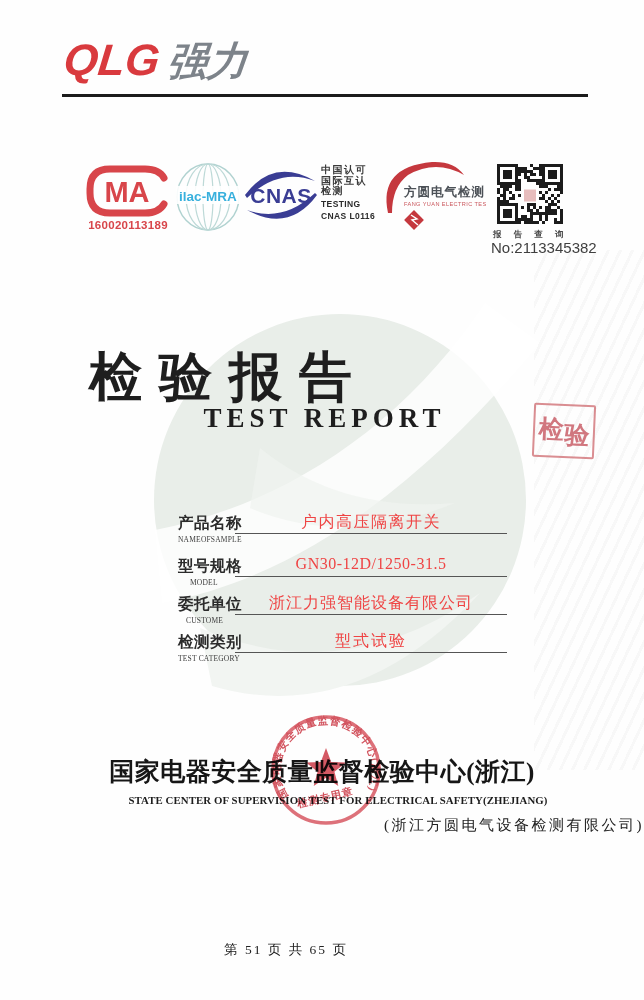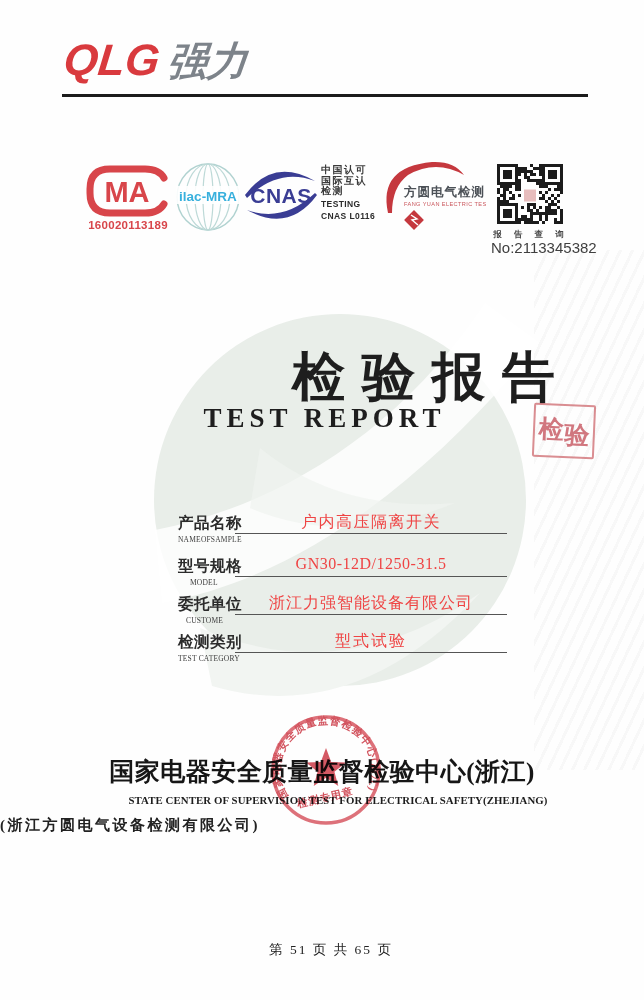--- a/index.html
+++ b/index.html
@@ -25,27 +25,27 @@
   .cma-num{left:86px;top:219px;width:84px;text-align:center;font-family:"Liberation Sans",sans-serif;
            font-weight:700;font-size:11.5px;color:#d8454a;letter-spacing:0.3px;}
   .ilac{left:176px;top:162px;}
   .cnas-logo{left:243px;top:165px;}
   .cnas-text{left:321px;top:165px;width:70px;}
   .cnas-text .cn{font-size:10px;line-height:10.5px;letter-spacing:1.5px;color:#3a3a3a;font-weight:700;}
   .cnas-text .en{font-family:"Liberation Sans",sans-serif;font-weight:700;font-size:8.5px;
                  color:#2b2b2b;letter-spacing:0.4px;line-height:9.5px;margin-top:3px;}
   .fy{left:374px;top:157px;}
   .qr{left:497px;top:164px;}
-  .qr-caption{left:493px;top:229px;width:76px;text-align:center;font-size:8.5px;color:#4a4a4a;
+  .qr-caption{left:493px;top:229px;width:76px;font-size:8.5px;color:#4a4a4a;
               letter-spacing:5px;font-weight:700;}
   .qr-number{left:491px;top:239px;width:80px;text-align:center;font-family:"Liberation Sans",sans-serif;
              font-size:15px;color:#3f3f3f;}
 
   
-  .title-cn{left:72px;top:342px;width:500px;text-align:right;font-size:53px;font-weight:700;
+  .title-cn{left:72px;top:342px;width:500px;text-align:left;font-size:53px;font-weight:700;
             letter-spacing:17px;padding-left:17px;box-sizing:border-box;color:#1e1e1e;}
   .title-en{left:72px;top:403px;width:500px;text-align:center;font-size:27px;font-weight:700;
             letter-spacing:5px;padding-left:5px;box-sizing:border-box;color:#1e1e1e;}
 
   
   .side-stamp{left:533px;top:404px;width:58px;height:50px;border:2.5px solid rgba(202,94,100,.7);
               border-radius:2px;transform:rotate(2.5deg);display:flex;align-items:center;
               justify-content:center;gap:1px;}
   .side-stamp span{font-size:25px;font-weight:700;color:rgba(198,85,95,.8);line-height:1;}
   .side-stamp .c1{transform:translateY(-2px);}
@@ -57,27 +57,27 @@
   .fsub{font-size:7.5px;color:#3c3c3c;letter-spacing:0.2px;margin-top:1px;}
   .fline{position:absolute;left:57px;top:-1px;width:272px;height:21px;
          border-bottom:1.5px solid #555;text-align:center;}
   .fvalue{font-size:16px;color:#ef4444;letter-spacing:1.5px;}
 
   
   .org-cn{left:0;top:755px;width:644px;text-align:center;font-size:25px;font-weight:700;
           color:#161616;letter-spacing:0.5px;}
   .org-en{left:16px;top:794px;width:644px;text-align:center;font-size:10.8px;font-weight:700;
           color:#1d1d1d;letter-spacing:0.1px;}
-  .org-sub{left:0;top:816px;width:644px;text-align:left;font-size:15px;font-weight:700;
+  .org-sub{left:0;top:816px;width:644px;text-align:right;font-size:15px;font-weight:400;
            color:#222;letter-spacing:2.5px;}
 
   .round-stamp{left:265px;top:711px;mix-blend-mode:multiply;opacity:.92;}
 
   .footer{left:0;top:941px;width:572px;text-align:center;font-size:13.5px;color:#222;
-          letter-spacing:2px;padding-left:45px;}
+          letter-spacing:2px;}
 </style>
 </head>
 <body>
 
 <div class="page">
 
   <svg class="abs watermark" width="410" height="405" viewBox="0 0 410 405">
     <circle cx="200" cy="202" r="186" fill="#e9eee9"></circle>
     <path d="M 345 5 C 265 125 150 205 15 232 L 22 305 C 180 275 305 160 400 45 Z" fill="#ffffff" opacity="0.8"></path>
     <path d="M 60 330 Q 205 392 340 295 Q 215 430 72 388 Z" fill="#f2f5f2"></path>

